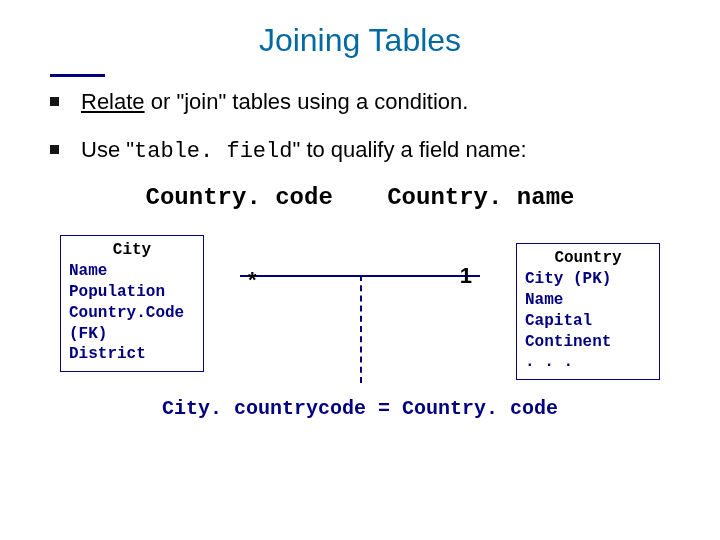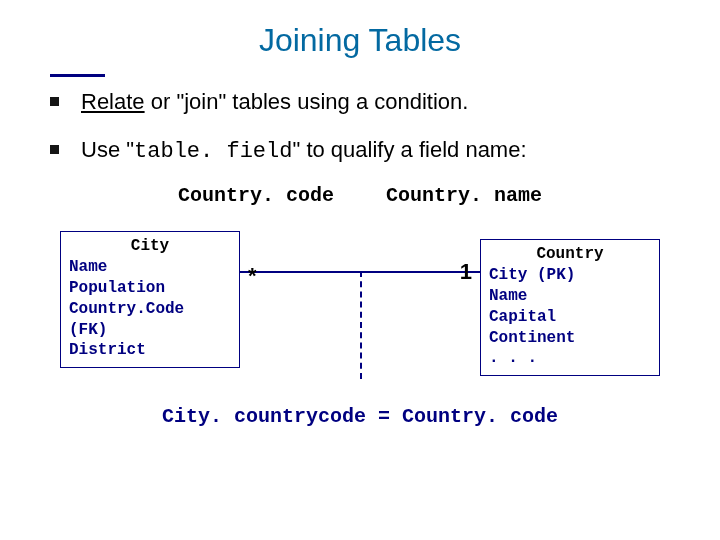--- a/index.html
+++ b/index.html
@@ -48,41 +48,41 @@
   .mono {
     font-family: "Courier New", monospace;
   }
   .u {
     text-decoration: underline;
     margin-top: 45px;
   }
   .examples {
     text-align: center;
     font-family: "Courier New", monospace;
-    font-size: 20px;
+    font-size: 24px;
     font-weight: bold;
     margin-top: 6px;
   }
   .examples span {
     margin: 0 20px;
   }
   .diagram {
     position: relative;
     margin: 24px 60px 0 60px;
     height: 160px;
   }
   .entity {
     position: absolute;
     border: 1.5px solid #000080;
     background: #fff;
     font-family: "Courier New", monospace;
     font-size: 16px;
     line-height: 1.3;
     padding: 0 8px 6px 8px;
-    width: 180px;
+    width: 144px;
     box-sizing: border-box;
   }
   .entity.left  { left: 0;  top: 0; }
   .entity.right { right: 0; top: 8px; }
   .entity .ename {
     text-align: center;
     font-weight: bold;
     padding-top: 4px;
   }
   .entity .fields {
@@ -117,21 +117,21 @@
     top: 40px;
     height: 108px;
     border-left: 2px dashed #000080;
   }
   .condition {
     font-family: "Courier New", monospace;
     font-size: 20px;
     font-weight: bold;
     text-align: center;
     color: #000080;
-    margin-top: 14px;
+    margin-top: 2px;
   }
 </style>
 </head>
 <body>
 
 <div class="title">Joining Tables</div>
 <div class="accent-line"></div>
 
 <div class="bullets">
   <div class="b-row">

